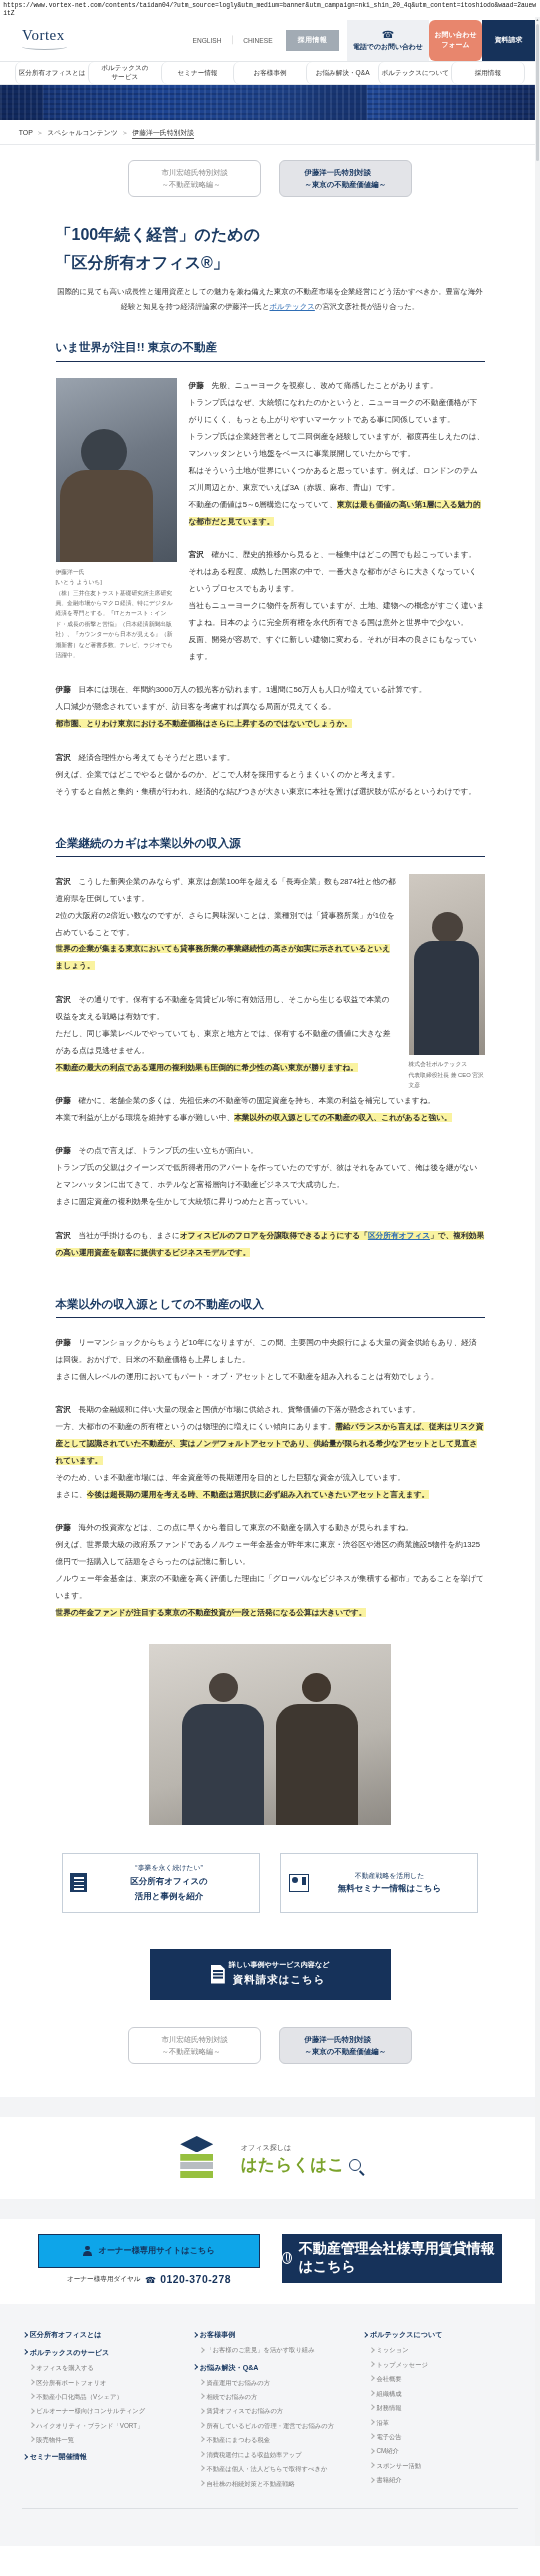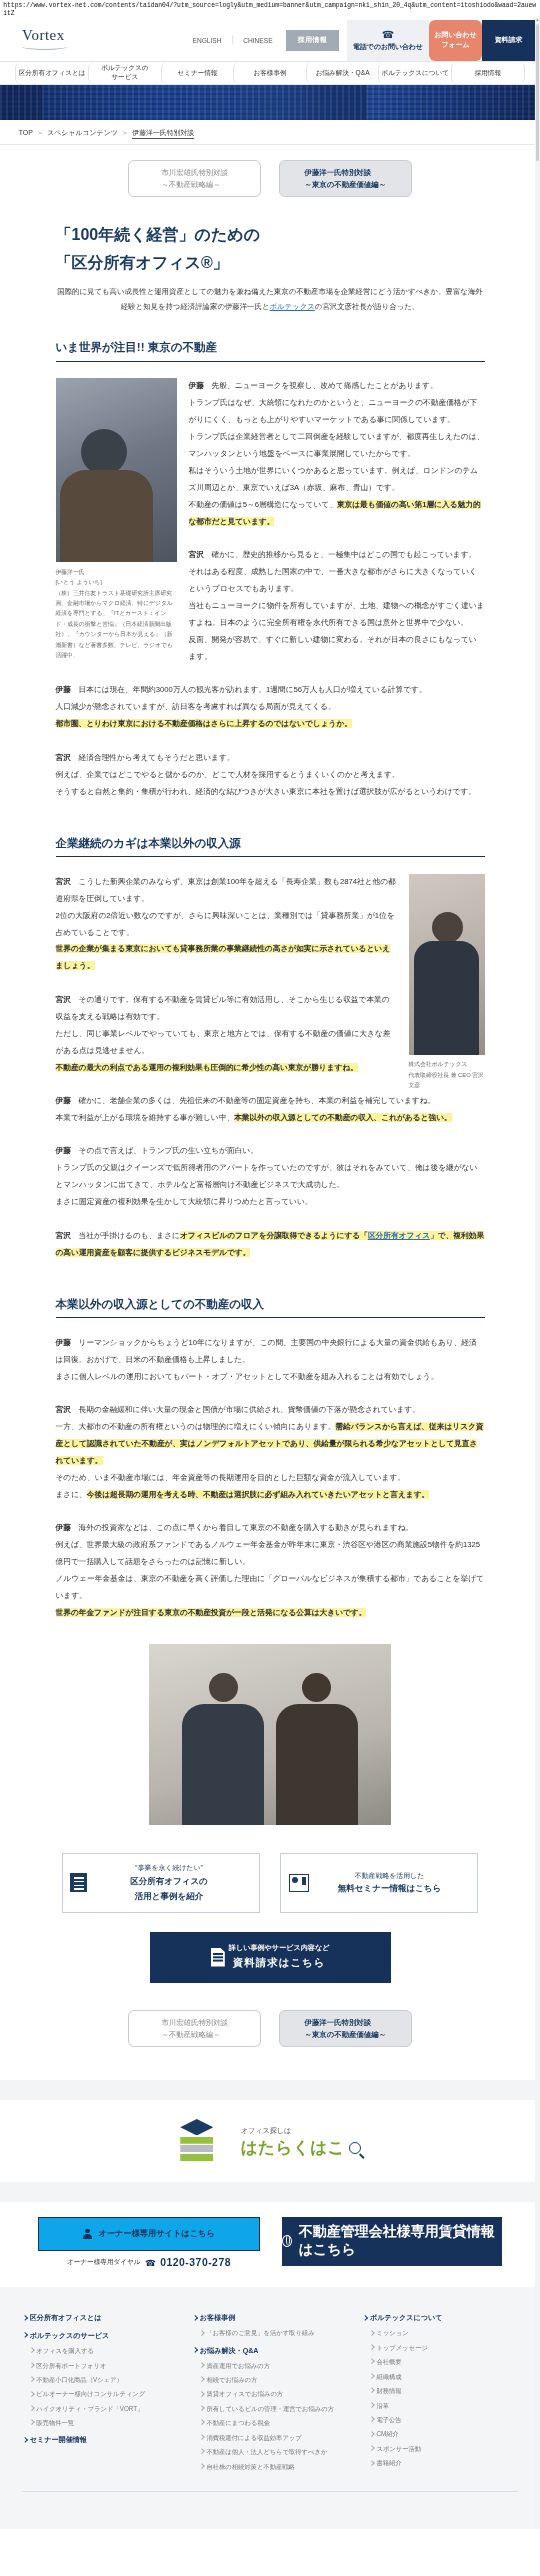--- a/index.html
+++ b/index.html
@@ -90,21 +90,21 @@
   .duo-wrap{text-align:center;margin:22px 0 26px;}
   .ph-duo{display:inline-block;width:242px;height:181px;background:linear-gradient(165deg,#d9d5cf 0%,#b9b5ae 60%,#8e8a84 100%);}
   .ph-duo .m1,.ph-duo .m2{position:absolute;bottom:0;width:82px;height:121px;border-radius:22px 22px 0 0;background:#343c48;}
   .ph-duo .m1{left:33px;}
   .ph-duo .m2{right:33px;background:#3e3730;}
   .ph-duo .h1,.ph-duo .h2{position:absolute;width:29px;height:29px;border-radius:50%;background:#4a423c;}
   .ph-duo .h1{left:60px;bottom:123px;}
   .ph-duo .h2{right:60px;bottom:123px;background:#42382f;}
 
   
-  .cta-row{display:flex;justify-content:center;gap:20px;margin:25px 0 19px;}
+  .cta-row{display:flex;justify-content:center;gap:20px;margin:25px 0 36px;}
   .cta-box{width:181px;height:58px;border:0.5px solid #c6cfd9;background:#fff;display:flex;align-items:center;
     padding:0 7.7px;cursor:pointer;}
   .cta-text{flex:1;text-align:center;color:#1c3b63;line-height:1.7;}
   .cta-small{font-size:6.9px;}
   .cta-big{font-size:8.5px;font-weight:bold;white-space:pre-line;}
   .icon-bldg{width:16.5px;height:18.7px;position:relative;background:#1c3b63;
     box-shadow:inset 0 0 0 1.1px #1c3b63;flex:0 0 aupx;}
   .icon-bldg::before{content:"";position:absolute;inset:2.2px 3.3px;background:
     repeating-linear-gradient(0deg,#fff 0 1.6px,transparent 1.6px 3.8px);}
   .icon-sem{width:18.7px;height:16.5px;position:relative;border:1.1px solid #1c3b63;}

